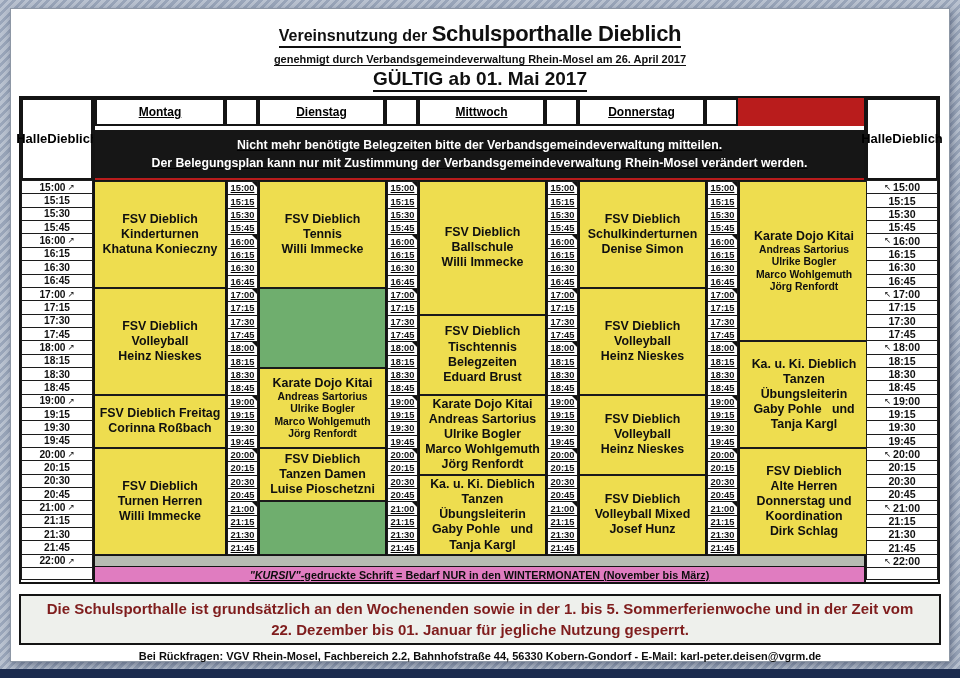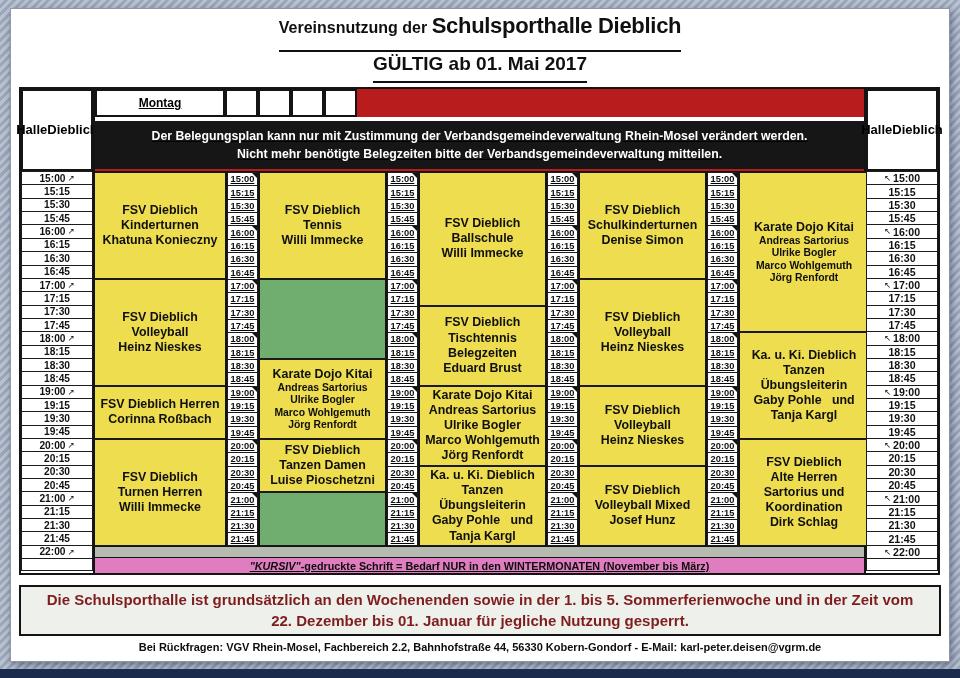--- a/index.html
+++ b/index.html
@@ -19,27 +19,27 @@
   }
   .page{
     position:absolute;left:10px;top:8px;width:940px;height:654px;
     background:#ffffff;border:1px solid #8d97a5;
     box-shadow:2px 3px 8px rgba(20,30,60,.45);
   }
   .bottom-bar{position:absolute;left:0;bottom:0;width:960px;height:9px;background:var(--navy);}
 
   
   .title-block{text-align:center;padding-top:5px;color:#101010;}
-  .t1{display:inline-block;border-bottom:2.4px solid #101010;padding-bottom:13px;line-height:1.05;}
+  .t1{display:inline-block;border-bottom:2.4px solid #101010;padding-bottom:1px;line-height:1.05;margin-top:8px;}
   .t1a{font-size:16px;font-weight:700;}
   .t1b{font-size:22px;font-weight:700;letter-spacing:-.3px;}
   .t2{margin-top:1px;}
   .t2 span{display:inline-block;font-size:11px;font-weight:700;border-bottom:1.6px solid #101010;}
   .t3{margin-top:1px;}
-  .t3 span{display:inline-block;font-size:19px;font-weight:700;border-bottom:2.4px solid #101010;padding-bottom:6px;}
+  .t3 span{display:inline-block;font-size:19px;font-weight:700;border-bottom:2.4px solid #101010;padding-bottom:0;}
 
   
   #schedule-root{margin:4px 8px 0 8px;}
   .sched{display:flex;border:2.5px solid #141414;background:#fff;width:921px;}
   .outer-col{width:72px;background:#fff;flex:none;}
   .halle-cell{
     height:82px;border:2px solid #141414;display:flex;flex-direction:row;
     align-items:center;justify-content:center;font-weight:700;font-size:13px;line-height:1.2;
   }
   .tcells{width:100%;}
@@ -96,20 +96,23 @@
 </head>
 <body>
 
 <div class="page">
 
   <div class="title-block">
     <div class="t1">
       <span class="t1a">Vereinsnutzung der</span>
       <span class="t1b">Schulsporthalle Dieblich</span>
     </div>
+    <div class="t2">
+      <span>genehmigt durch Verbandsgemeindeverwaltung Rhein-Mosel am 26. April 2017</span>
+    </div>
     <div class="t3">
       <span>GÜLTIG ab 01. Mai 2017</span>
     </div>
   </div>
 
   <div id="schedule-root">
       <div class="sched">
         <div class="outer-col left">
           <div class="halle-cell">
             <div>Halle</div>
@@ -213,43 +216,52 @@
             </div>
             <div class="tcell"></div>
           </div>
         </div>
         <div class="middle">
           <div class="day-hdr-row">
             <div class="dhdr" style="width: 130px;">
               <div>Montag</div>
             </div>
             <div class="dgap" style="width: 33px;"></div>
+            <div class="dhdr" style="width: 127px;">
+              <div>Dienstag</div>
+            </div>
             <div class="dgap" style="width: 33px;"></div>
+            <div class="dhdr" style="width: 127px;">
+              <div>Mittwoch</div>
+            </div>
             <div class="dgap" style="width: 33px;"></div>
+            <div class="dhdr" style="width: 127px;">
+              <div>Donnerstag</div>
+            </div>
             <div class="dgap" style="width: 33px;"></div>
           </div>
           <div class="hdr-gap-strip"></div>
           <div class="notice">
+            <div>Nicht mehr benötigte Belegzeiten bitte der Verbandsgemeindeverwaltung mitteilen.</div>
             <div>Der Belegungsplan kann nur mit Zustimmung der Verbandsgemeindeverwaltung Rhein-Mosel verändert werden.</div>
-            <div>Nicht mehr benötigte Belegzeiten bitte der Verbandsgemeindeverwaltung mitteilen.</div>
           </div>
           <div class="grid-cols">
             <div class="day-col" style="width: 130px;">
               <div class="event yellow" style="top: 0px; height: 106.8px;">
                 <div class="ln">FSV Dieblich</div>
                 <div class="ln">Kinderturnen</div>
                 <div class="ln">Khatuna Konieczny</div>
               </div>
               <div class="event yellow" style="top: 106.8px; height: 106.8px;">
                 <div class="ln">FSV Dieblich</div>
                 <div class="ln">Volleyball</div>
                 <div class="ln">Heinz Nieskes</div>
               </div>
               <div class="event yellow" style="top: 213.6px; height: 53.4px;">
-                <div class="ln">FSV Dieblich Herren</div>
+                <div class="ln">FSV Dieblich Freitag</div>
                 <div class="ln">Corinna Roßbach</div>
               </div>
               <div class="event yellow" style="top: 267px; height: 106.8px;">
                 <div class="ln">FSV Dieblich</div>
                 <div class="ln">Turnen Herren</div>
                 <div class="ln">Willi Immecke</div>
               </div>
             </div>
             <div class="inner-time">
               <div class="tcell">
@@ -704,21 +716,21 @@
               <div class="event yellow" style="top: 160.2px; height: 106.8px;">
                 <div class="ln">Ka. u. Ki. Dieblich</div>
                 <div class="ln">Tanzen</div>
                 <div class="ln">Übungsleiterin</div>
                 <div class="ln">Gaby Pohle   und</div>
                 <div class="ln">Tanja Kargl</div>
               </div>
               <div class="event yellow" style="top: 267px; height: 106.8px;">
                 <div class="ln">FSV Dieblich</div>
                 <div class="ln">Alte Herren</div>
-                <div class="ln">Sartorius und</div>
+                <div class="ln">Donnerstag und</div>
                 <div class="ln">Koordination</div>
                 <div class="ln">Dirk Schlag</div>
               </div>
             </div>
           </div>
           <div class="gray-row"></div>
           <div class="pink-row">
             <div class="kursiv">"KURSIV"</div>
             <div>-gedruckte Schrift = Bedarf NUR in den WINTERMONATEN (November bis März)</div>
           </div>

